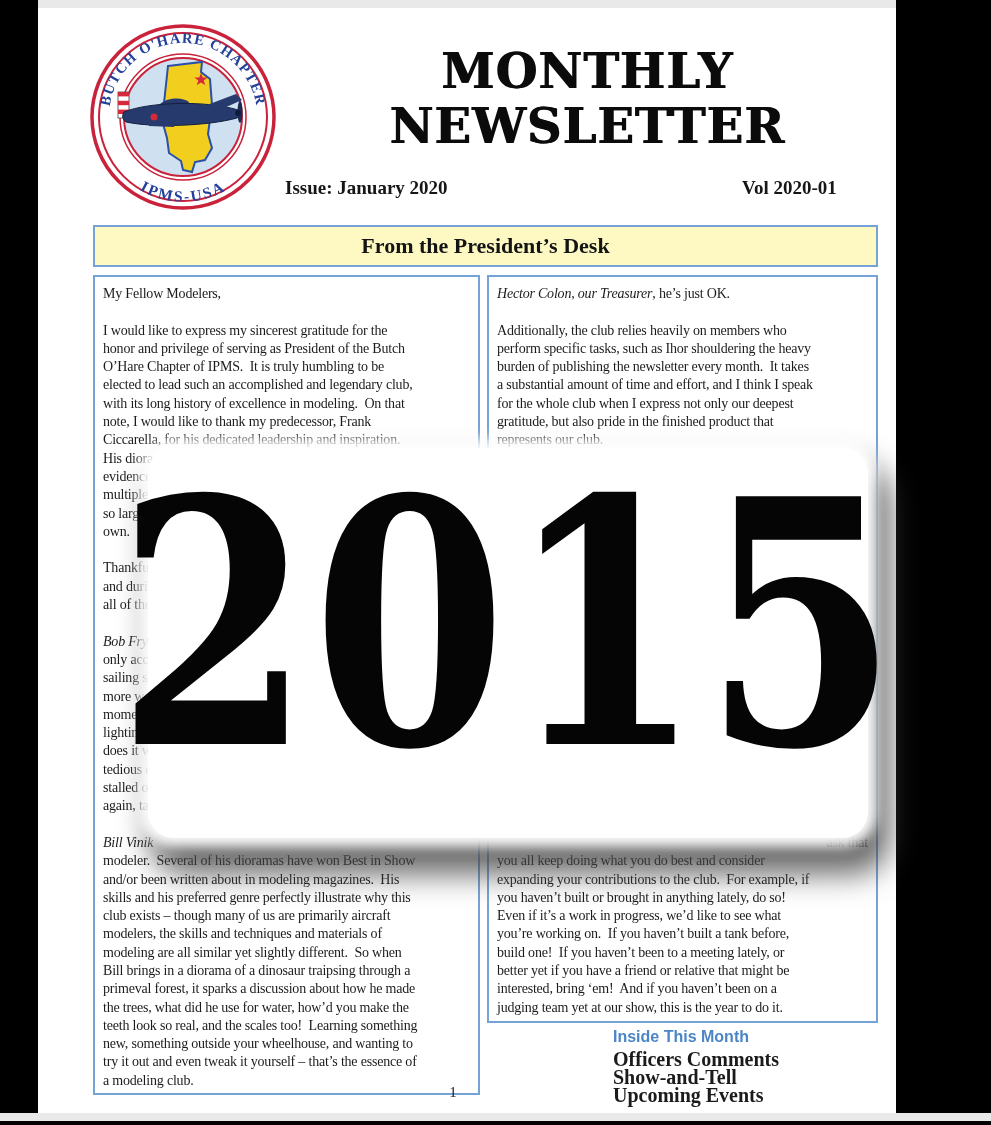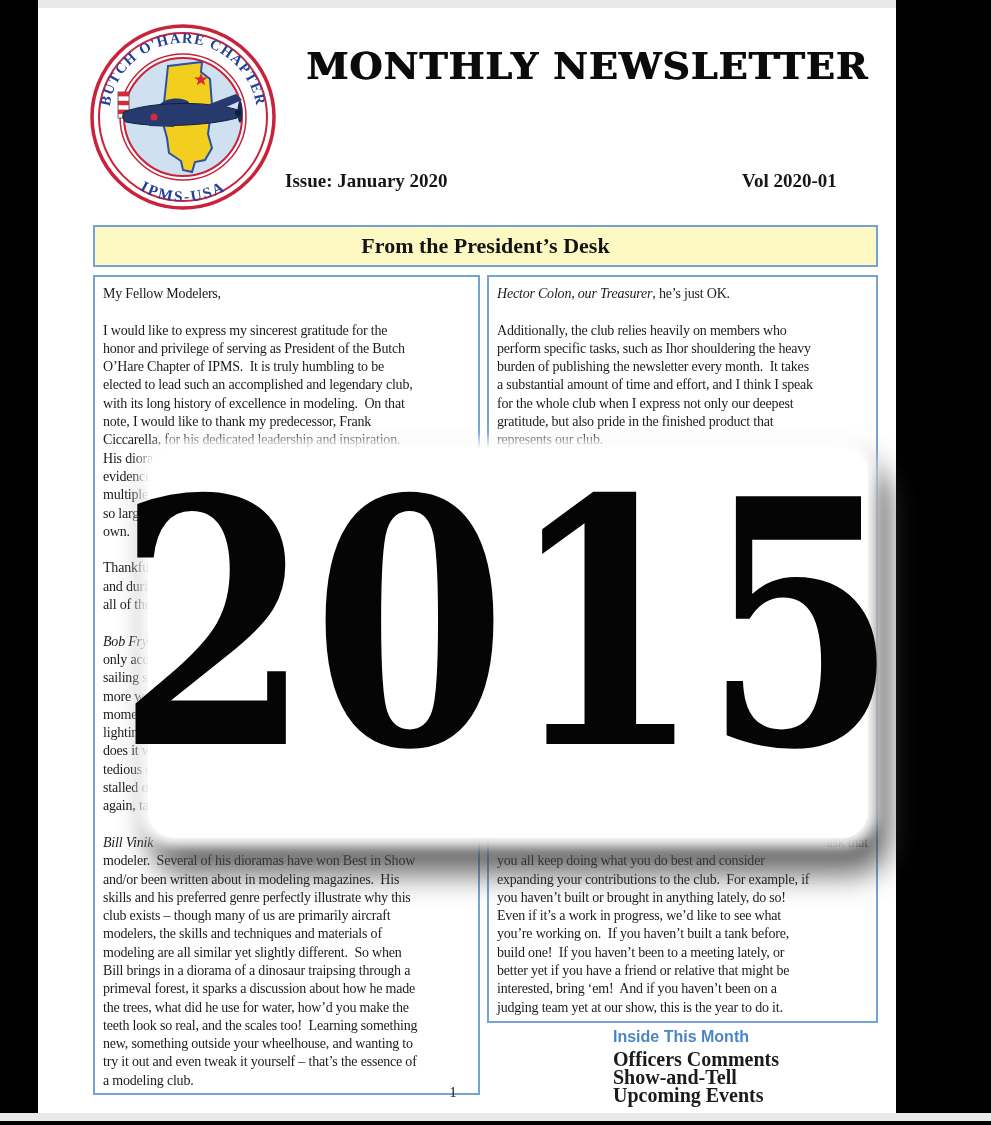--- a/index.html
+++ b/index.html
@@ -21,26 +21,26 @@
   .page{
     position:absolute;left:38px;top:8px;width:858px;height:1105px;
     background:var(--page_bg,#fff);
   }
   
   .logo{position:absolute;left:50px;top:14px;width:190px;height:190px;}
   .newsletter-title{
     position:absolute;left:258px;top:36px;width:582px;
     text-align:center;
     font-family:"DejaVu Serif", serif;
-    font-weight:bold;font-size:38px;line-height:1.15;
+    font-weight:bold;font-size:48px;line-height:1.15;
     color:#0b0b0b;letter-spacing:1px;
     text-shadow:1px 0 0 #0b0b0b;
   }
   .issue-label,.volume-label{
-    position:absolute;top:162px;
+    position:absolute;top:169px;
     font-weight:bold;font-size:19px;color:#161616;
     font-family:"Liberation Serif", serif;
   }
   .issue-label{left:247px;}
   .volume-label{left:704px;}
   
   .president-box{
     position:absolute;left:55px;top:217px;width:785px;height:42px;
     border:2px solid var(--border_blue,#76a3d6);
     box-sizing:border-box;background:#fef9c3;

